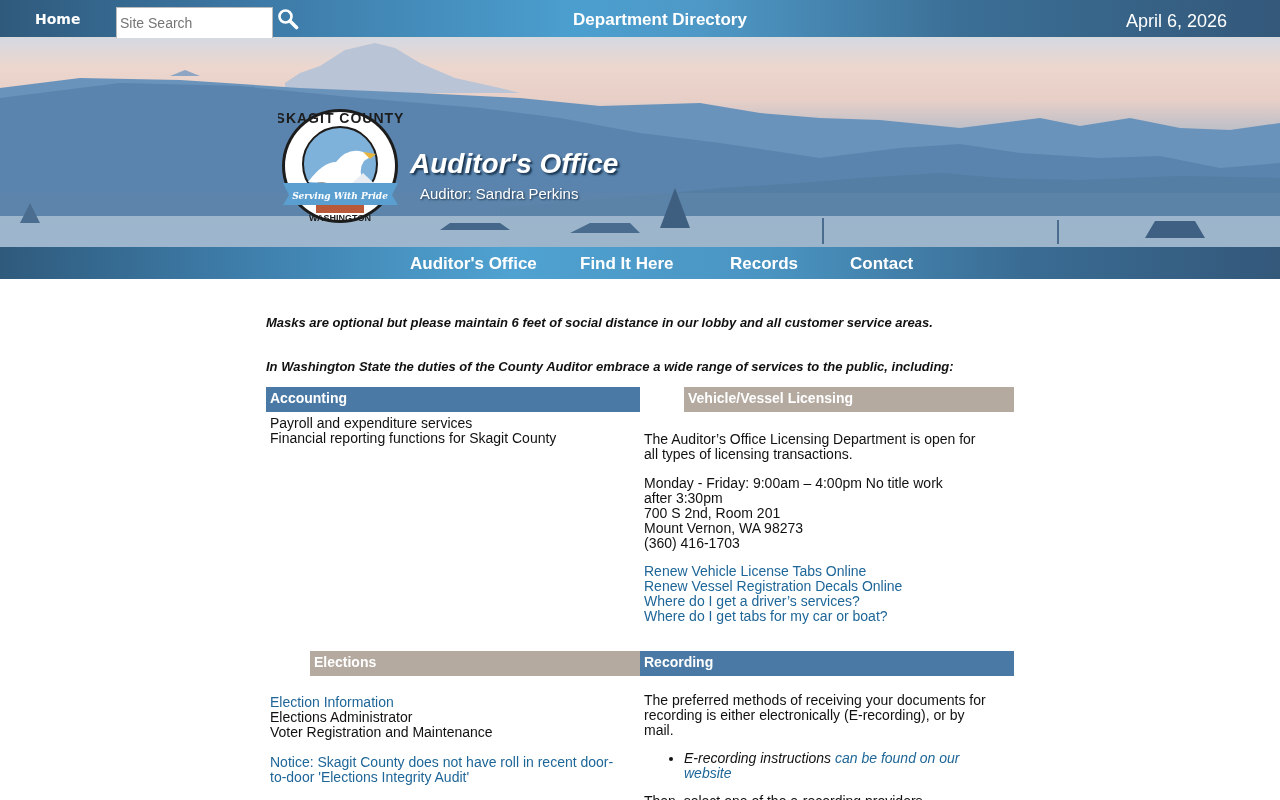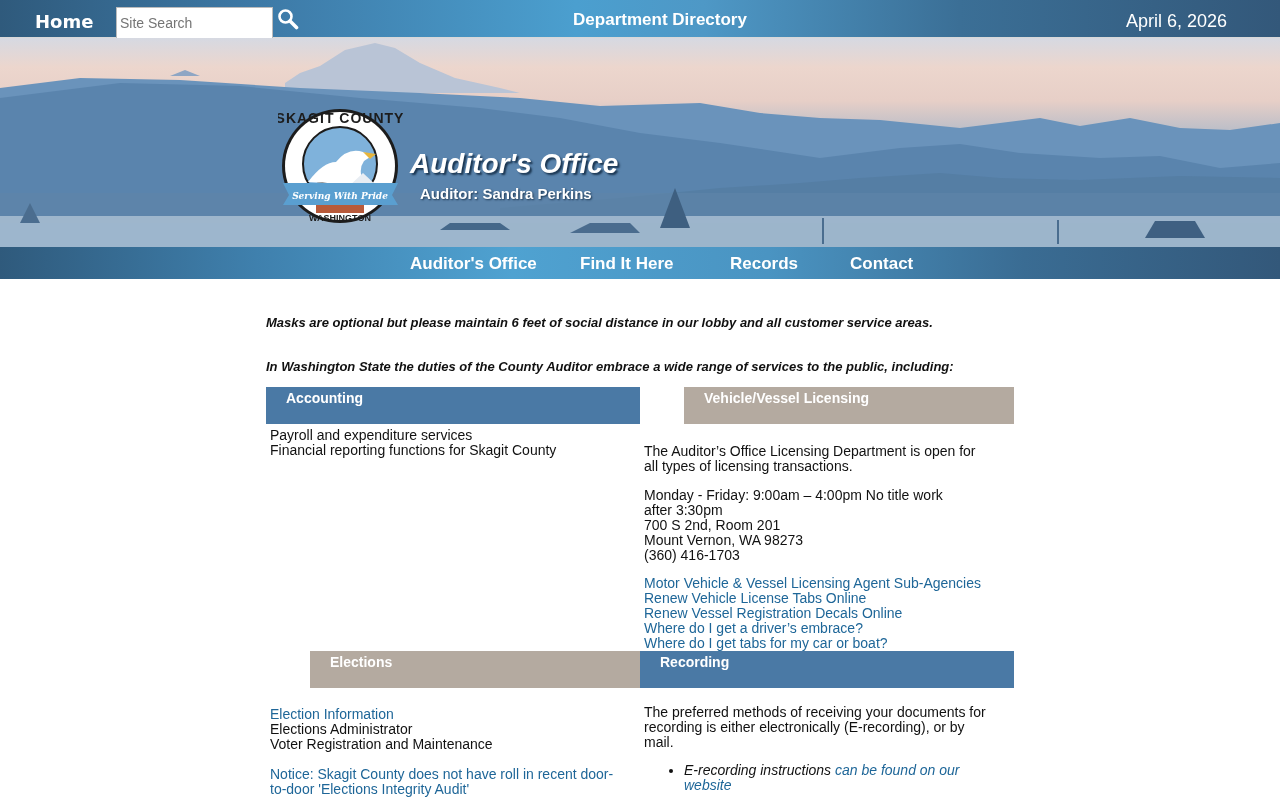--- a/index.html
+++ b/index.html
@@ -4,58 +4,58 @@
 <style>
   * { box-sizing: border-box; margin: 0; padding: 0; }
   html, body { width: 1280px; height: 800px; overflow: hidden; background: #fff; font-family: "Liberation Sans", sans-serif; }
 
   
   .topbar {
     position: absolute; left: 0; top: 0; width: 1280px; height: 38px;
     background: linear-gradient(90deg, #2f5a7c 0%, #3d79a6 20%, #4b9fcf 45%, #4e98c6 55%, #3b6f96 75%, #33587a 100%);
     border-bottom: 1px solid #d8d8d8;
   }
-  .topbar .home { position: absolute; left: 35px; top: 11px; color: #fff; font-weight: bold; font-size: 18px; text-decoration: none; font-family: "DejaVu Sans", sans-serif; }
+  .topbar .home { position: absolute; left: 35px; top: 11px; color: #fff; font-weight: bold; font-size: 14px; text-decoration: none; font-family: "DejaVu Sans", sans-serif; }
   .topbar .search {
     position: absolute; left: 116px; top: 7px; width: 157px; height: 32px; border: 1px solid #bbb;
     background: #fff; font-size: 14px; color: #777; padding: 2px 3px; font-family: "Liberation Sans", sans-serif;
   }
   .topbar .search-btn { position: absolute; left: 277px; top: 8px; width: 22px; height: 22px; cursor: pointer; }
   .topbar .dir { position: absolute; left: 0; width: 1320px; top: 10px; text-align: center; color: #fff; font-weight: bold; font-size: 17px; text-decoration: none; }
   .topbar .date { position: absolute; left: 1126px; top: 11px; color: #fff; font-size: 18px; }
 
   
   .banner {
     position: absolute; left: 0; top: 38px; width: 1280px; height: 209px; overflow: hidden;
     background: linear-gradient(180deg, #d6d9e2 0%, #ecd6cd 14%, #e7cfc7 30%, #b9bdc8 45%, #6f96ba 60%, #7ea2c0 80%, #9db5cb 100%);
   }
   .banner svg.land { position: absolute; left: 0; top: 0; }
   .seal { position: absolute; left: 278px; top: 69px; width: 125px; height: 118px; }
   .banner .title {
     position: absolute; left: 410px; top: 110px; color: #fff; font-size: 28px; font-weight: bold; font-style: italic;
     text-shadow: 2px 2px 2px #1a3550;
   }
   .banner .auditor {
-    position: absolute; left: 420px; top: 147px; color: #fff; font-size: 15px; font-weight: bold;
+    position: absolute; left: 420px; top: 147px; color: #fff; font-size: 15px; font-weight: normal;
     text-shadow: 1px 1px 2px #1a3550;
   }
 
   
   .navbar {
     position: absolute; left: 0; top: 247px; width: 1280px; height: 32px;
     background: linear-gradient(90deg, #2f5a7c 0%, #3f80ad 20%, #4fa2d1 40%, #4a94c2 60%, #3a6c93 80%, #33587a 100%);
   }
   .navbar a { position: absolute; top: 7px; color: #fff; font-weight: bold; font-size: 17px; text-decoration: none; }
 
   
   .content { position: absolute; left: 266px; top: 279px; width: 748px; }
   .notice { position: absolute; left: 0; font-size: 13px; font-weight: bold; font-style: italic; color: #111; white-space: nowrap; }
   .grid { position: absolute; left: 0; top: 108px; width: 748px; }
   .sect { position: absolute; width: 374px; font-size: 14px; color: #111; line-height: 15px; }
-  .sect .hdr { height: 37px; color: #fff; font-weight: bold; font-size: 14px; padding: 4px 20px; line-height: 15px; }
+  .sect .hdr { height: 25px; color: #fff; font-weight: bold; font-size: 14px; padding: 4px 4px; line-height: 15px; }
   .hdr.blue { background: #4a79a5; }
   .hdr.tan { background: #b4aaa0; margin-left: 44px; }
   .sect .body { padding: 0 4px; }
   .sect a { color: #1e6698; text-decoration: none; display: block; }
   .sect a.inline { display: inline; }
   .sect p { margin: 0; }
   .sect ul { list-style: disc; padding-left: 40px; font-style: italic; }
   .sect li { margin: 0; }
 </style>
 </head>
@@ -142,24 +142,23 @@
 
     <div class="sect" style="left:374px; top:0">
       <div class="hdr tan">Vehicle/Vessel Licensing</div>
       <div class="body" style="padding-top:20px">
         <p style="padding-right:30px">The Auditor’s Office Licensing Department is open for all types of licensing transactions.</p>
         <p style="margin-top:14px; padding-right:40px">Monday - Friday: 9:00am – 4:00pm  No title work after 3:30pm</p>
         <p>700 S 2nd, Room 201</p>
         <p>Mount Vernon, WA 98273</p>
         <p>(360) 416-1703</p>
         <div style="margin-top:13px">
-          <a href="#">Motor Vehicle &amp; Vessel Licensing Agent Sub-Agencies</a>
           <a href="#">Renew Vehicle License Tabs Online</a>
           <a href="#">Renew Vessel Registration Decals Online</a>
-          <a href="#">Where do I get a driver’s embrace?</a>
+          <a href="#">Where do I get a driver’s services?</a>
           <a href="#">Where do I get tabs for my car or boat?</a>
         </div>
       </div>
     </div>
 
     <div class="sect" style="left:0; top:264px">
       <div class="hdr tan">Elections</div>
       <div class="body" style="padding-top:19px">
         <a href="#">Election Information</a>
         <p>Elections Administrator</p>

